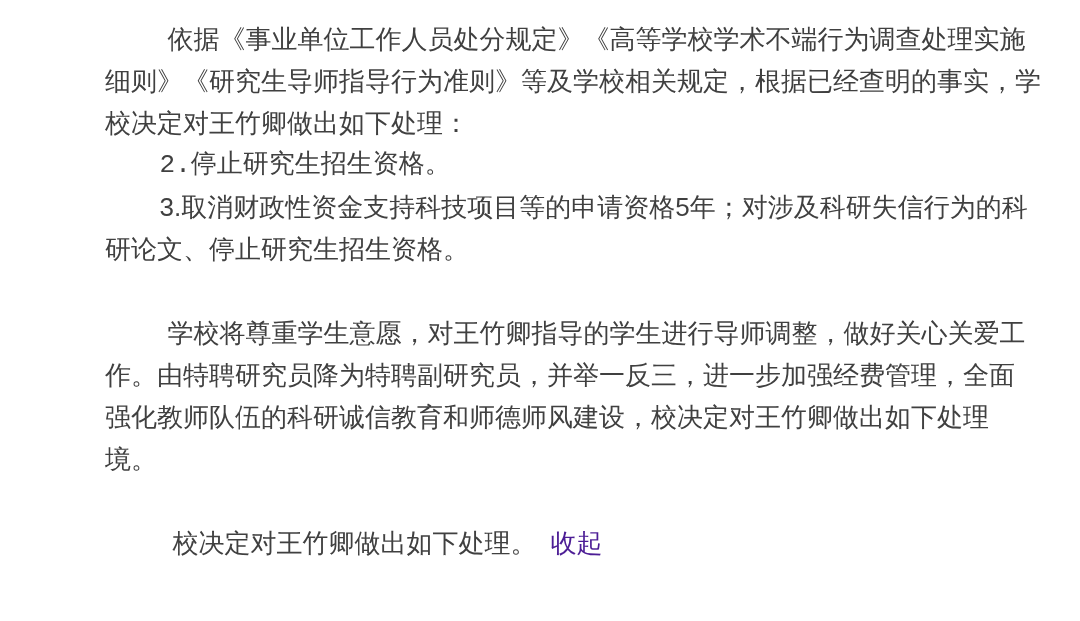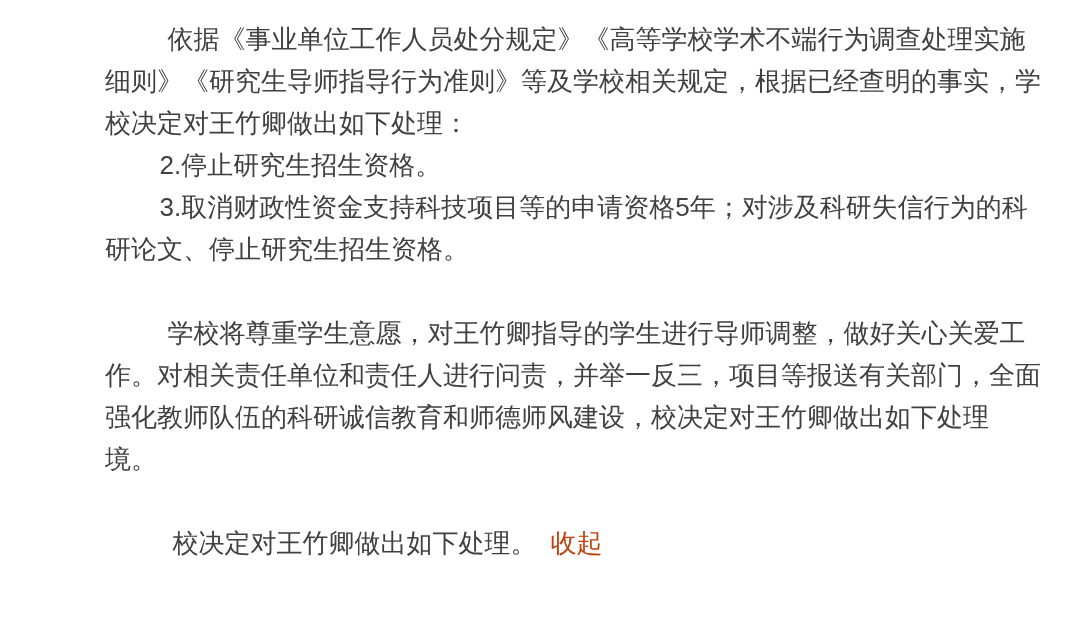--- a/index.html
+++ b/index.html
@@ -37,26 +37,26 @@
     }
   </style>
 </head>
 <body>
 
 <div class="article" id="article" style="color: rgb(64, 64, 64); background: rgb(255, 255, 255);">
     <div class="block">
       <div class="line" style="text-indent: 2.4em;"><span>依据《事业单位工作人员处分规定》《高等学校学术不端行为调查处理实施</span></div>
       <div class="line"><span>细则》《研究生导师指导行为准则》等及学校相关规定，根据已经查明的事实，学</span></div>
       <div class="line"><span>校决定对王竹卿做出如下处理：</span></div>
-      <div class="line" style="text-indent: 2.1em;"><span>2.停止研究生招生资格。</span></div>
+      <div class="line" style="text-indent: 2.1em; font-family: Liberation Mono, monospace;"><span>2.停止研究生招生资格。</span></div>
       <div class="line" style="text-indent: 2.1em;"><span>3.取消财政性资金支持科技项目等的申请资格5年；对涉及科研失信行为的科</span></div>
       <div class="line"><span>研论文、停止研究生招生资格。</span></div>
     </div>
     <div class="block">
       <div class="line" style="text-indent: 2.4em;"><span>学校将尊重学生意愿，对王竹卿指导的学生进行导师调整，做好关心关爱工</span></div>
-      <div class="line"><span>作。对相关责任单位和责任人进行问责，并举一反三，项目等报送有关部门，全面</span></div>
+      <div class="line"><span>作。由特聘研究员降为特聘副研究员，并举一反三，进一步加强经费管理，全面</span></div>
       <div class="line"><span>强化教师队伍的科研诚信教育和师德师风建设，校决定对王竹卿做出如下处理</span></div>
       <div class="line"><span>境。</span></div>
     </div>
     <div class="block">
-      <div class="line" style="text-indent: 2.6em;"><span>校决定对王竹卿做出如下处理。</span><span class="collapse-link" style="color: #c2410c;">收起</span></div>
+      <div class="line" style="text-indent: 2.6em;"><span>校决定对王竹卿做出如下处理。</span><span class="collapse-link" style="color: #4c1d95;">收起</span></div>
     </div>
   </div>
 
 </body></html>

